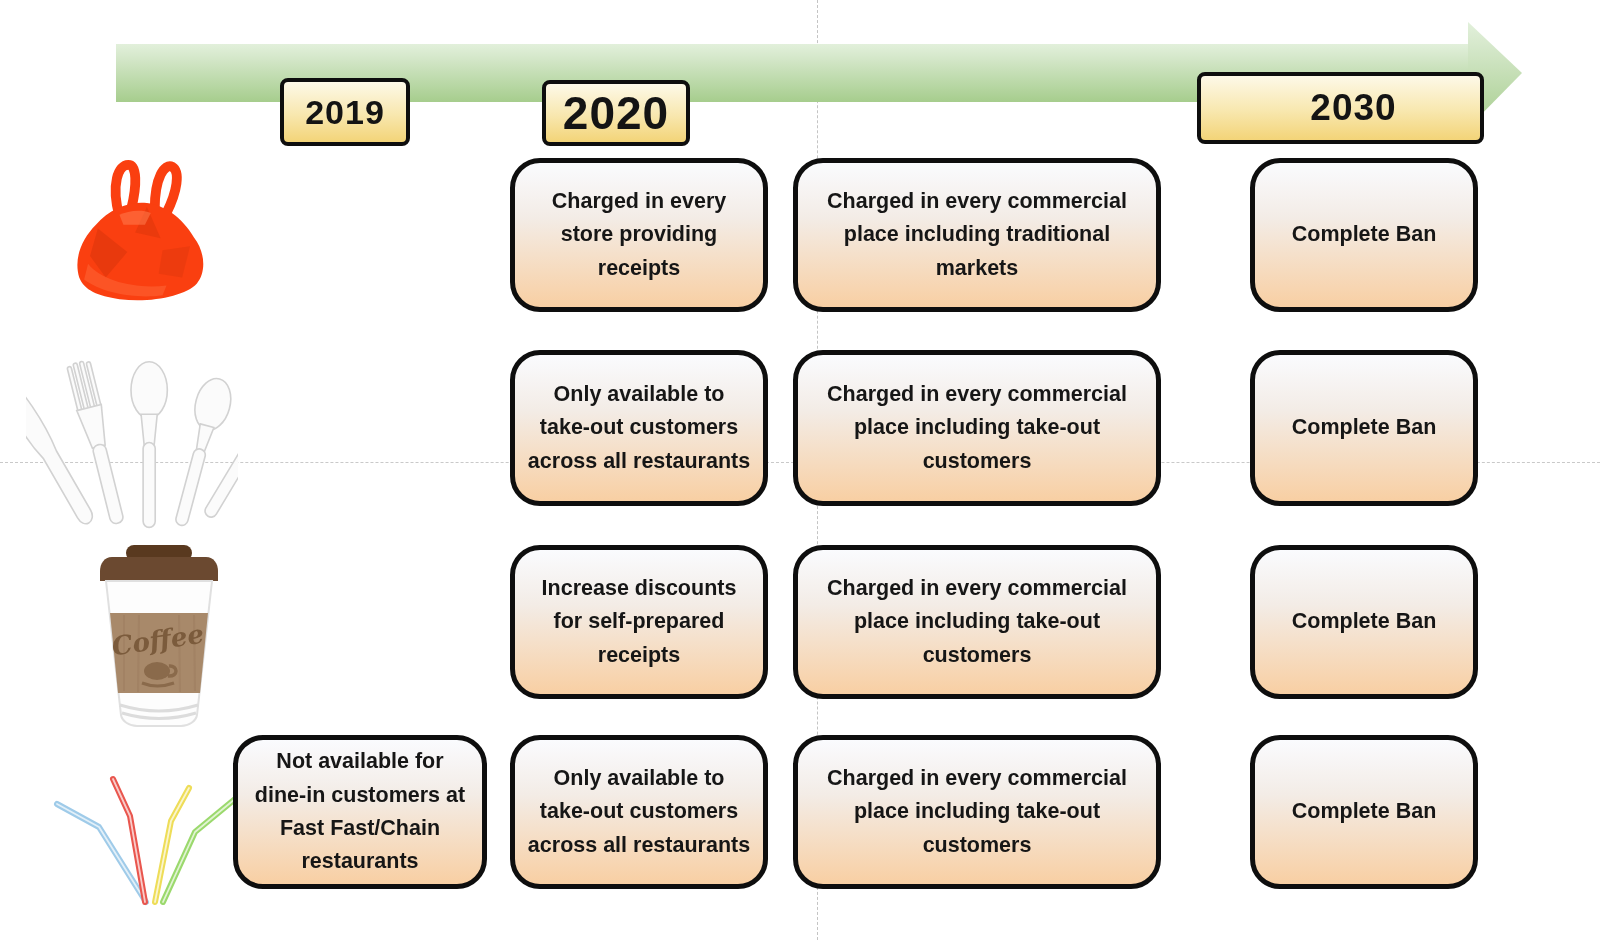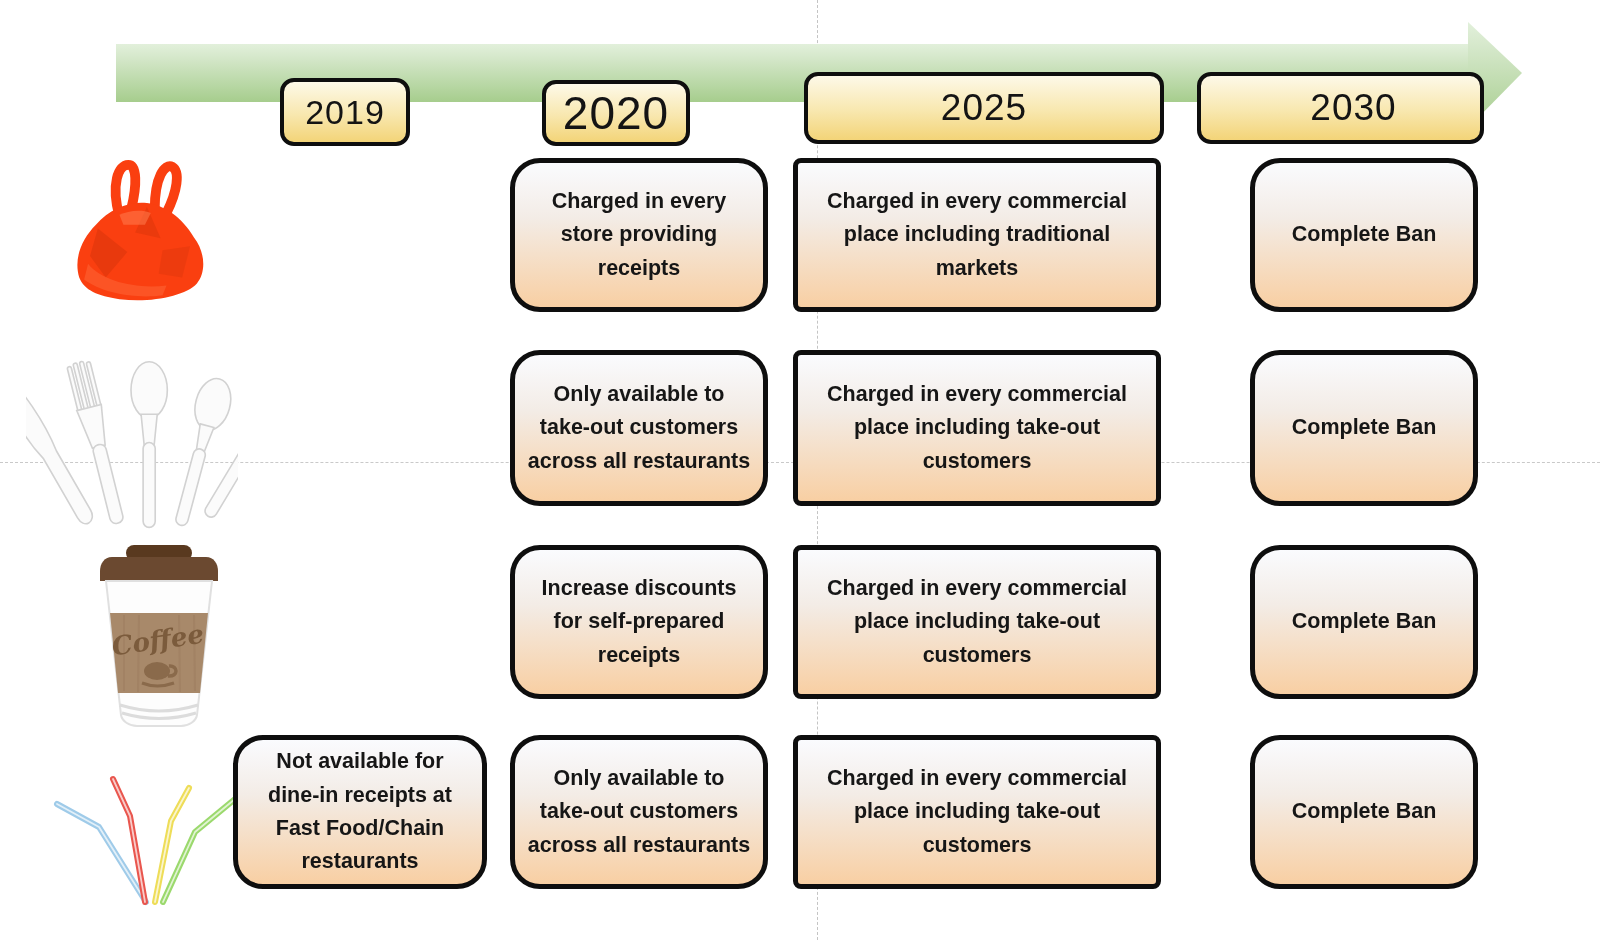--- a/index.html
+++ b/index.html
@@ -9,38 +9,38 @@
   }
   
   .guide-v{position:absolute;top:0;bottom:0;width:0;border-left:1px dashed #c4c4c4;z-index:0;}
   .guide-h{position:absolute;left:0;right:0;height:0;border-top:1px dashed #c9c9c9;z-index:0;}
   
   #arrow{position:absolute;left:110px;top:16px;z-index:1;}
   
   .year{
     position:absolute;z-index:3;display:flex;align-items:center;justify-content:center;
     background:linear-gradient(180deg,#fdf9e8 0%,#f8e7ae 55%,#f3d478 100%);
-    border:4px solid #0e0e0e;border-radius:14px;
-    font-weight:normal;color:#141414;letter-spacing:1px;
+    border:4px solid #0e0e0e;border-radius:8px;
+    font-weight:bold;color:#141414;letter-spacing:1px;
   }
   #year-2019{left:280px;top:78px;width:122px;height:60px;font-size:34px;}
   #year-2020{left:542px;top:80px;width:140px;height:58px;font-size:46px;}
   #year-2025{left:804px;top:72px;width:352px;height:64px;font-size:37px;}
   #year-2030{left:1197px;top:72px;width:253px;height:64px;font-size:37px;padding-left:26px;}
   
   .cell{
     position:absolute;z-index:2;display:flex;align-items:center;justify-content:center;
     background:linear-gradient(180deg,#fafbfe 0%,#f3ece6 38%,#f8cfa3 100%);
     border:5px solid #0e0e0e;border-radius:30px;
     font-weight:bold;font-size:21.5px;line-height:1.55;text-align:center;color:#161616;
     padding:6px 12px;box-sizing:border-box;
   }
   .c2019{left:233px;width:254px;}
   .c2020{left:500px;width:258px;margin-left:10px;}
-  .c2025{left:793px;width:368px;border-radius:8px;}
+  .c2025{left:793px;width:368px;}
   .c2030{left:1250px;width:228px;}
   .r1{top:158px;height:154px;}
   .r2{top:350px;height:156px;}
   .r3{top:545px;height:154px;}
   .r4{top:735px;height:154px;}
   
   .row-icon{position:absolute;z-index:2;}
   #icon-bag{left:68px;top:156px;}
   #icon-cutlery{left:26px;top:343px;}
   #icon-coffee{left:84px;top:543px;}
@@ -61,21 +61,20 @@
         <stop offset="0.25" stop-color="#d4e7c9"></stop>
         <stop offset="1" stop-color="#a6cd8d"></stop>
       </linearGradient>
     </defs>
     <rect x="6" y="28" width="1352" height="58" fill="url(#ag)"></rect>
     <polygon points="1358,6 1412,57 1358,112" fill="url(#ag)"></polygon>
   </svg>
 
   <div class="year" id="year-2019">2019</div>
   <div class="year" id="year-2020">2020</div>
-  <div class="year" id="year-2025">2025</div>
   <div class="year" id="year-2030">2030</div>
 
   <svg class="row-icon" id="icon-bag" width="148" height="152" viewBox="0 0 150 155">
     <path d="M52,62 C43,28 51,9 61,9 C70,9 70,30 64,54" fill="none" stroke="#fa3f10" stroke-width="10" stroke-linecap="round"></path>
     <path d="M88,54 C88,22 98,7 106,11 C114,16 111,36 100,58" fill="none" stroke="#fa3f10" stroke-width="10" stroke-linecap="round"></path>
     <path d="M28,70 C14,84 5,104 11,124 C16,137 30,143 52,146 C84,150 119,143 131,130 C141,118 139,97 128,83 C116,63 98,50 80,48 C62,46 42,54 28,70 Z" fill="#fa3f10"></path>
     <path d="M30,74 L60,98 L38,124 L22,102 Z" fill="#c62f08" opacity="0.35"></path>
     <path d="M80,52 L94,84 L68,78 Z" fill="#c62f08" opacity="0.3"></path>
     <path d="M96,96 L124,92 L116,124 L92,120 Z" fill="#c62f08" opacity="0.25"></path>
     <path d="M52,60 C60,56 74,54 84,58 L78,70 L56,70 Z" fill="#ff7c4e" opacity="0.55"></path>
@@ -149,18 +148,18 @@
       <polyline points="5,32 47,55 94,130" stroke="#9fcbe9" stroke-width="6"></polyline>
       <polyline points="5,32 47,55 94,130" stroke="#ffffff" stroke-width="1.8" opacity="0.7"></polyline>
       <polyline points="61,7 78,44 93,130" stroke="#e9564e" stroke-width="6"></polyline>
       <polyline points="61,7 78,44 93,130" stroke="#ffffff" stroke-width="1.8" opacity="0.7"></polyline>
       <polyline points="137,16 119,49 103,130" stroke="#eedd58" stroke-width="6"></polyline>
       <polyline points="137,16 119,49 103,130" stroke="#ffffff" stroke-width="1.8" opacity="0.7"></polyline>
       <polyline points="183,27 143,60 111,130" stroke="#9bd96d" stroke-width="6"></polyline>
       <polyline points="183,27 143,60 111,130" stroke="#ffffff" stroke-width="1.8" opacity="0.7"></polyline>
     </g>
   </svg>
-  <div class="cell c2019 r4">Not available for dine-in receipts at Fast Food/Chain restaurants</div>
+  <div class="cell c2019 r4">Not available for dine-in customers at Fast Fast/Chain restaurants</div>
   <div class="cell c2020 r4">Only available to take-out customers across all restaurants</div>
   <div class="cell c2025 r4">Charged in every commercial place including take-out customers</div>
   <div class="cell c2030 r4">Complete Ban</div>
 
 </div>
 
 </body></html>

